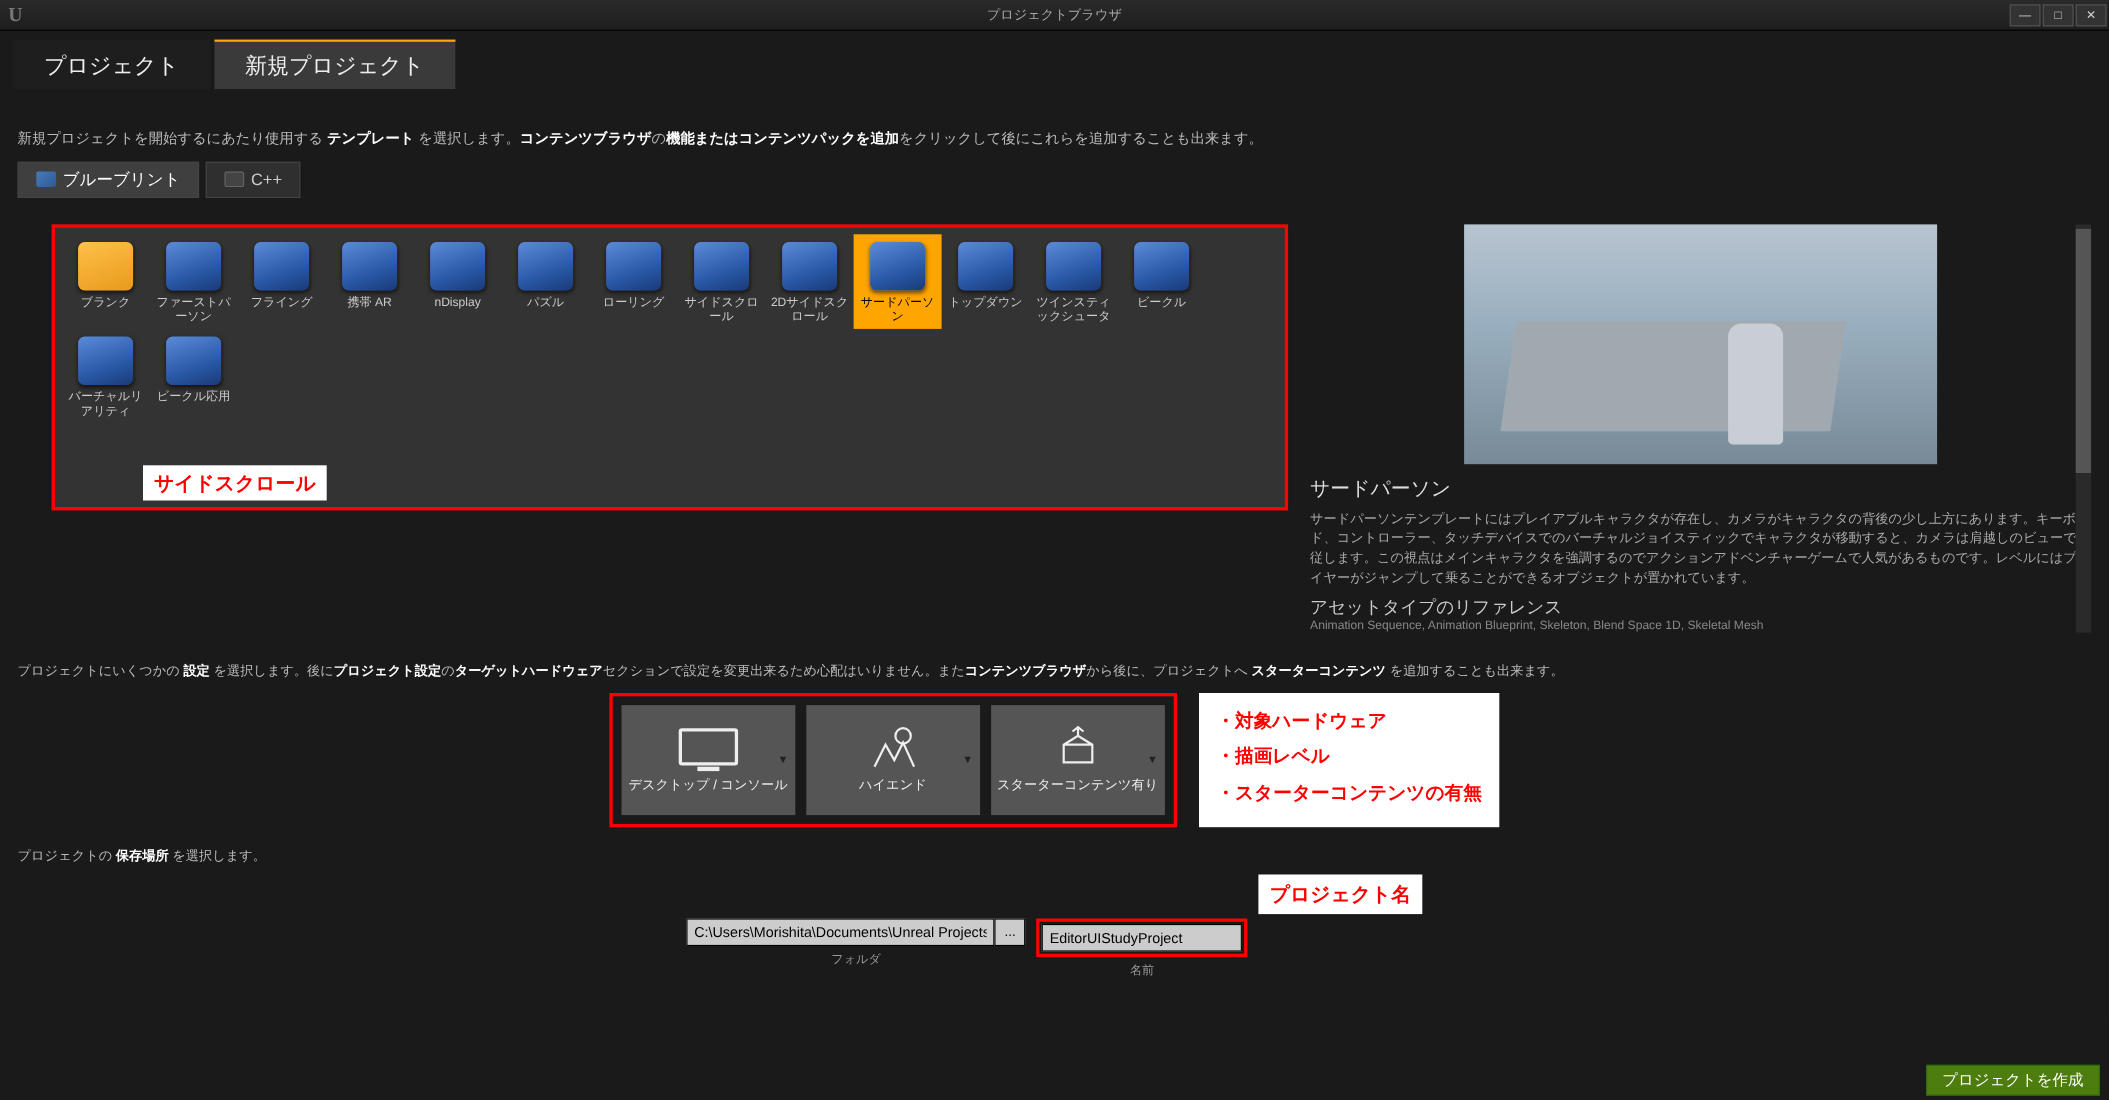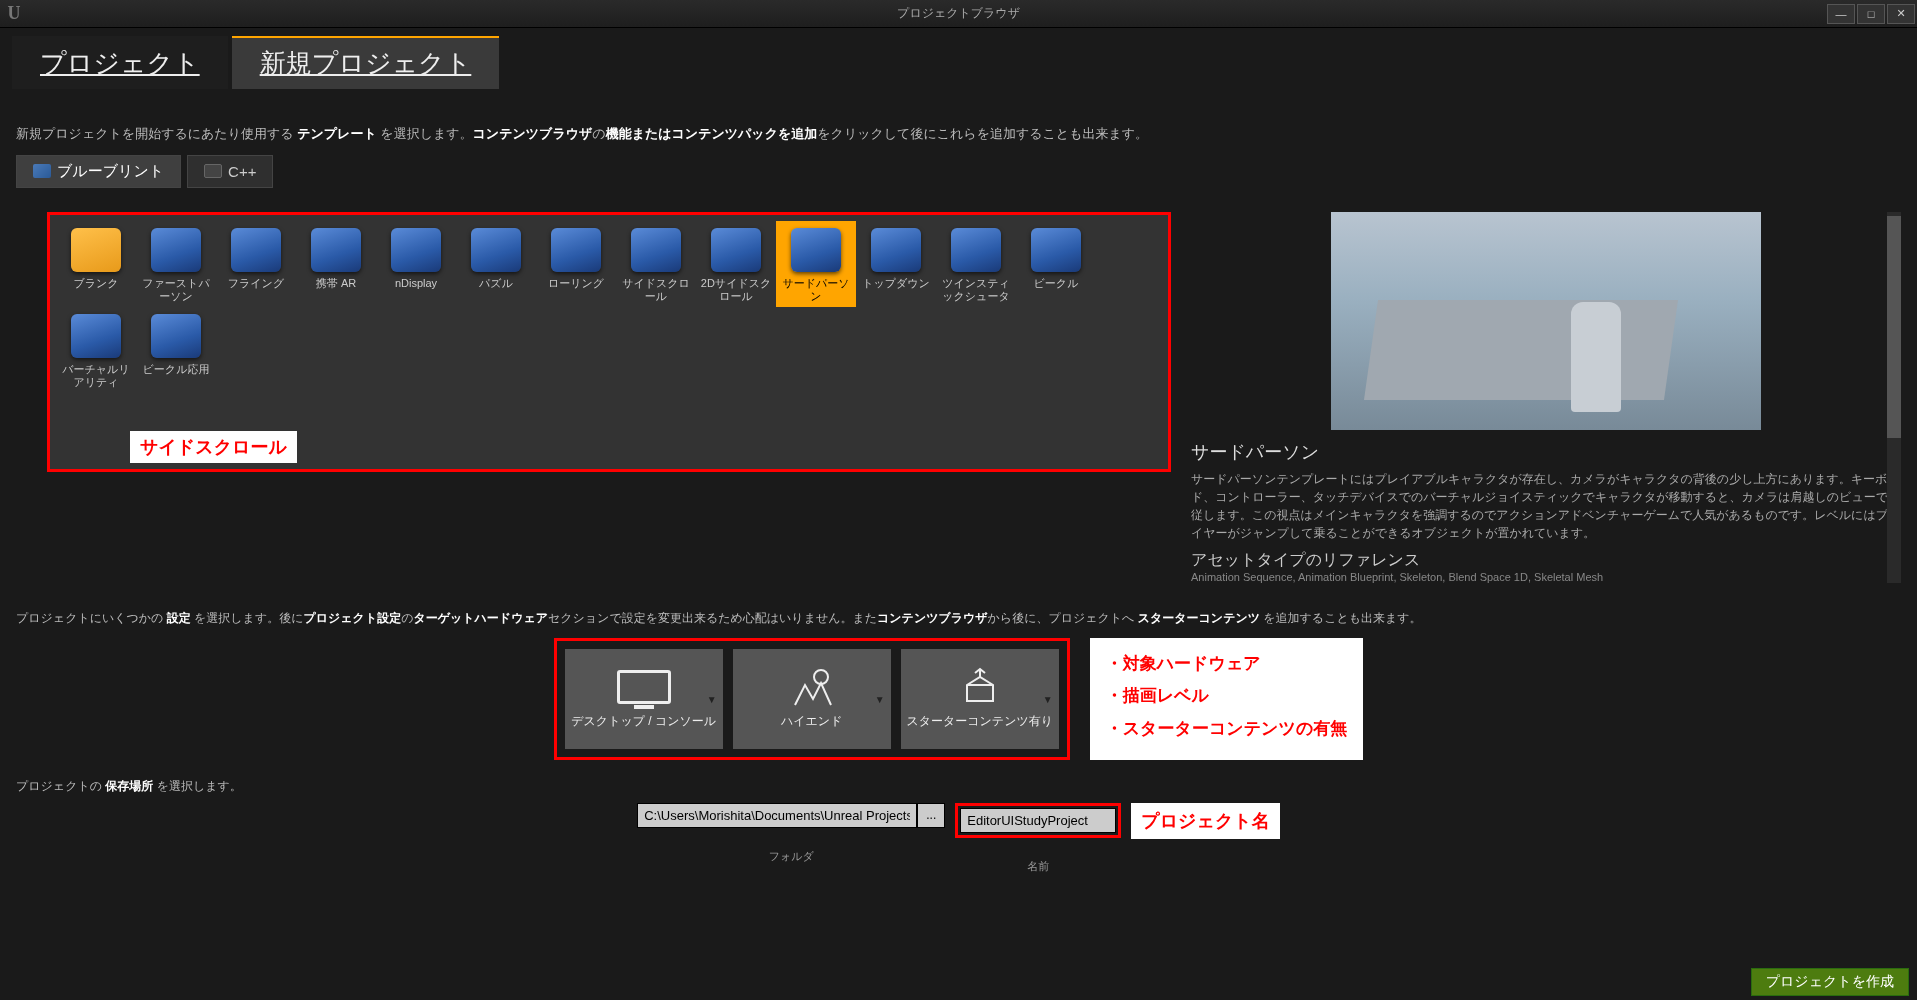--- a/index.html
+++ b/index.html
@@ -7,21 +7,21 @@
 
 
 .title-bar { height: 28px; background: linear-gradient(to bottom,#2a2a2a,#1e1e1e); display: flex; align-items: center; position: relative; border-bottom: 1px solid #000; }
 .title-bar .logo { width: 28px; height: 28px; display: flex; align-items: center; justify-content: center; color: #777; font-size: 18px; font-weight: bold; font-family: Georgia, serif; }
 .title-bar .title { position: absolute; left: 50%; transform: translateX(-50%); color: #aaa; font-size: 12px; }
 .title-bar .win-btns { margin-left: auto; display: flex; }
 .title-bar .win-btn { width: 28px; height: 20px; background: #333; border: 1px solid #555; margin-right: 2px; display: flex; align-items: center; justify-content: center; color: #ccc; font-size: 11px; cursor: pointer; }
 
 
 .main-tabs { display: flex; padding: 8px 12px 0 12px; gap: 4px; }
-.main-tab { padding: 8px 28px; background: #2b2b2b; color: #eee; font-size: 26px; cursor: pointer; border-top: 2px solid transparent; text-decoration: underline; }
+.main-tab { padding: 8px 28px; background: #2b2b2b; color: #eee; font-size: 20px; cursor: pointer; border-top: 2px solid transparent; }
 .main-tab.active { background: #3a3a3a; border-top: 2px solid #ffa500; }
 .main-tab:not(.active) { background: #1e1e1e; }
 
 
 .content { padding: 12px 16px; }
 .help-text { color: #bbb; font-size: 13px; line-height: 1.6; margin-bottom: 10px; margin-top: 23px; }
 .help-text b { color: #fff; font-weight: bold; }
 
 
 .sub-tabs { display: flex; gap: 6px; margin-bottom: 24px; }
@@ -75,26 +75,26 @@
 .ic-desktop { border: 3px solid #eee; border-radius: 3px; width: 54px; height: 34px; position: relative; }
 .ic-desktop::after { content: ""; position: absolute; bottom: -8px; left: 50%; transform: translateX(-50%); width: 20px; height: 4px; background: #eee; }
 .ic-high svg, .ic-starter svg { stroke: #eee; fill: none; stroke-width: 2; }
 
 .settings-anno { background: #fff; padding: 10px 16px; color: #ff0000; font-size: 17px; font-weight: bold; line-height: 1.9; margin-left: 10px; }
 
 .save-help { color: #bbb; font-size: 12px; margin: 18px 0 8px; }
 .save-help b { color: #fff; }
 
 .path-row { display: flex; justify-content: center; align-items: flex-start; gap: 10px; }
-.path-group { display: flex; flex-direction: column; align-items: center; gap: 19px; }
+.path-group { display: flex; flex-direction: column; align-items: center; gap: 2px; margin-top: 40px; }
 .path-field { display: flex; }
 .path-field input { background: #ccc; border: 1px solid #000; padding: 4px 6px; font-size: 13px; width: 280px; color: #000; }
 .path-field .browse { background: #ccc; border: 1px solid #000; padding: 4px 8px; cursor: pointer; color: #000; }
 .path-label { color: #999; font-size: 11px; margin-top: 2px; }
-.name-field input { background: #ccc; border: 1px solid #000; padding: 4px 6px; font-size: 13px; width: 156px; color: #000; }
+.name-field input { background: #ccc; border: 1px solid #000; padding: 4px 6px; font-size: 13px; width: 182px; color: #000; }
 .name-box { border: 3px solid #ff0000; padding: 2px; }
 .anno-name { background: #fff; color: #ff0000; font-weight: bold; font-size: 18px; padding: 6px 10px; align-self: flex-start; }
 
 .create-btn { position: absolute; bottom: 4px; right: 8px; background: #4d7c0f; color: #fff; padding: 4px 14px; font-size: 14px; cursor: pointer; border: 1px solid #2a6c0e; }
 </style>
 </head>
 <body>
 
 <div class="title-bar">
   <div class="logo">U</div>

